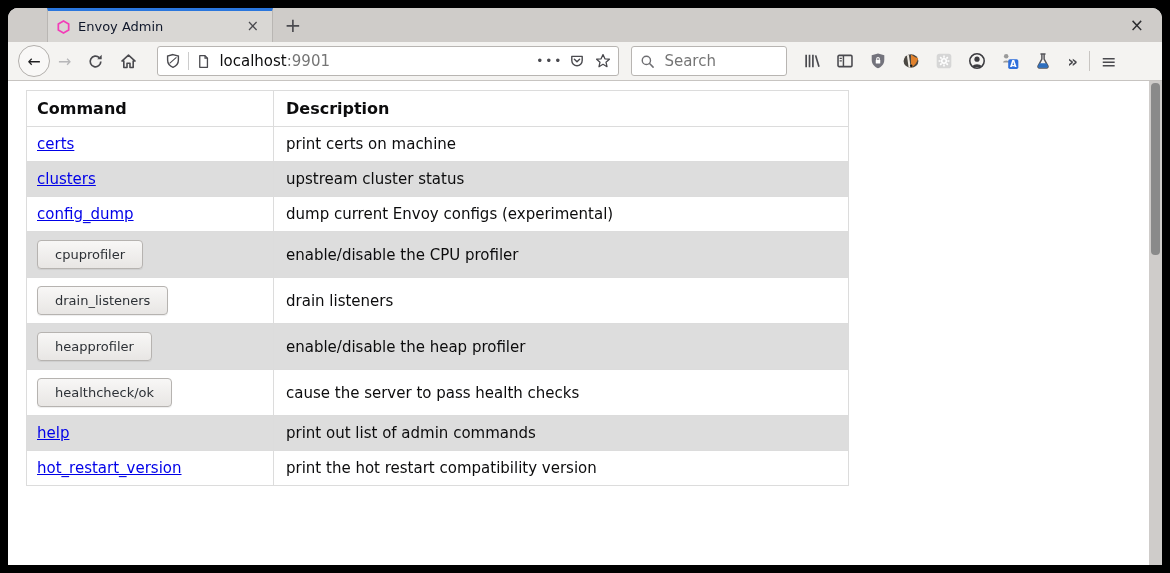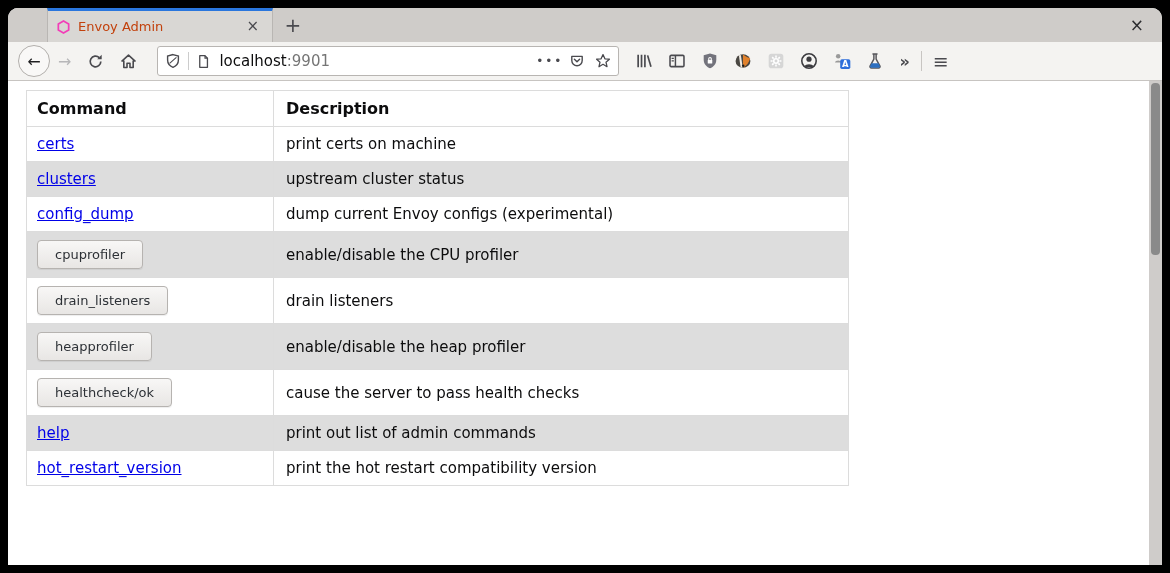--- a/index.html
+++ b/index.html
@@ -13,21 +13,21 @@
     display:flex;flex-direction:column;
   }
   
   .tabstrip{height:34px;background:#cfccc9;display:flex;align-items:stretch;flex:0 0 auto;}
   .tab-left-spacer{width:39px;background:#cfccc9;}
   .tab{
     width:226px;background:#d9d7d4;border-top:3px solid #2a76dd;
     border-left:1px solid #b9b6b3;border-right:1px solid #b9b6b3;
     display:flex;align-items:center;padding:0 9px;box-sizing:border-box;
   }
-  .tab-title{flex:1;font-size:13px;color:#c2410c;margin-left:8px;white-space:nowrap;overflow:hidden;}
+  .tab-title{flex:1;font-size:13px;color:#0f172a;margin-left:8px;white-space:nowrap;overflow:hidden;}
   .tab-close{font-size:15px;color:#4a4a4f;line-height:1;padding:2px 4px;cursor:default;}
   .newtab{width:40px;display:flex;align-items:center;justify-content:center;
     font-size:20px;color:#4a4a4f;}
   .strip-fill{flex:1;}
   .win-close{display:flex;align-items:center;padding:0 18px;font-size:17px;color:#2d2d30;}
   
   .navbar{
     height:38px;background:#f4f3f1;border-bottom:1px solid #c7c4c1;
     display:flex;align-items:center;padding:0 10px;flex:0 0 auto;
   }
@@ -124,20 +124,27 @@
       <span class="url-dots">•••</span>
       <svg width="16" height="16" viewBox="0 0 16 16" style="margin-right:10px">
         <path d="M2.8 3.4 H13.2 V7.6 A5.2 5.2 0 0 1 2.8 7.6 Z" fill="none" stroke="#4a4a4f" stroke-width="1.4" stroke-linejoin="round"></path>
         <path d="M5.4 6.2 L8 8.8 L10.6 6.2" fill="none" stroke="#4a4a4f" stroke-width="1.4" stroke-linecap="round" stroke-linejoin="round"></path>
       </svg>
       <svg width="16" height="16" viewBox="0 0 16 16">
         <polygon points="8,1.6 9.9,5.8 14.4,6.2 11,9.2 12,13.7 8,11.3 4,13.7 5,9.2 1.6,6.2 6.1,5.8" fill="none" stroke="#4a4a4f" stroke-width="1.3" stroke-linejoin="round"></polygon>
       </svg>
     </div>
 
+    <div class="searchbox">
+      <svg width="15" height="15" viewBox="0 0 16 16">
+        <circle cx="6.8" cy="6.8" r="4.4" fill="none" stroke="#6e6e72" stroke-width="1.5"></circle>
+        <path d="M10.2 10.2 L14 14" stroke="#6e6e72" stroke-width="1.6" stroke-linecap="round"></path>
+      </svg>
+      <span class="search-ph">Search</span>
+    </div>
 
     <div class="tool-icons">
       <svg width="18" height="18" viewBox="0 0 16 16">
         <path d="M2.8 2.4 V13.6 M5.8 2.4 V13.6 M8.8 2.4 V13.6" stroke="#4a4a4f" stroke-width="1.5"></path>
         <path d="M11.2 3 L14.2 13.2" stroke="#4a4a4f" stroke-width="1.5"></path>
       </svg>
       <svg width="18" height="18" viewBox="0 0 16 16">
         <rect x="1.8" y="3" width="12.4" height="10" rx="1" fill="none" stroke="#4a4a4f" stroke-width="1.4"></rect>
         <path d="M6.6 3 V13" stroke="#4a4a4f" stroke-width="1.3"></path>
         <path d="M3.2 5.6 H5.2 M3.2 7.8 H5.2" stroke="#4a4a4f" stroke-width="1.1"></path>

